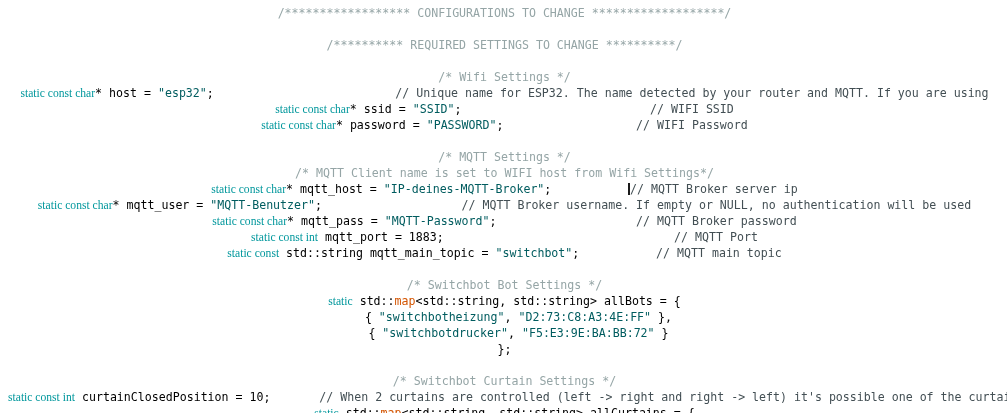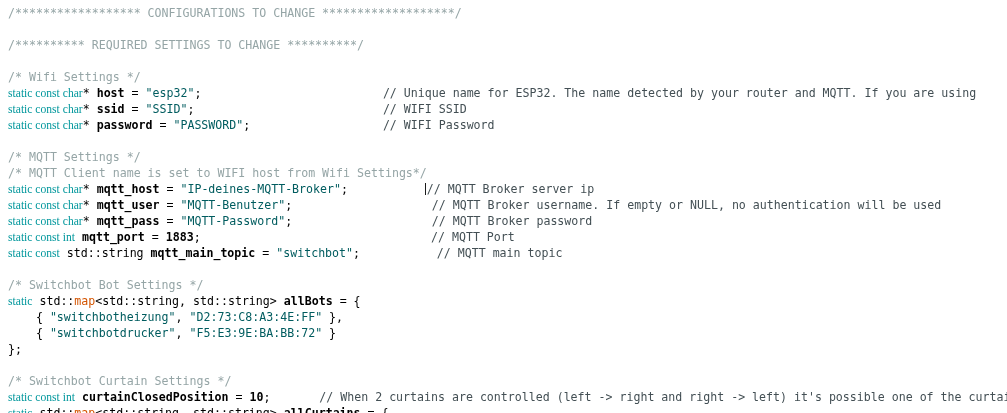--- a/index.html
+++ b/index.html
@@ -12,28 +12,29 @@
   .editor {
     position: absolute;
     left: 0; top: 0; right: 0; bottom: 0;
     padding: 5px 6px 0 8px;
     font-family: "DejaVu Sans Mono", "Liberation Mono", monospace;
     font-size: 11.6px;
     line-height: 16px;
     white-space: pre;
     color: #000000;
     cursor: text;
+    text-align: center;
   }
   .line { height: 16px; white-space: pre; }
   .cm { color: #95a5a6; }                    
   .lc { color: #434f54; }                    
   .kw { color: #00979c; font-family: Liberation Serif, serif; }                    
   .st { color: #005c5f; }                    
   .fn { color: #d35400; }                    
-  .id { color: #000000; font-weight: bold; } 
+  .id { color: #000000; font-weight: normal; } 
   .pl { color: #000000; }                    
   .cur {
     display: inline-block;
     width: 1.5px; height: 12px;
     background: #1a1a1a;
     vertical-align: -2px;
     margin-right: 0.5px;
   }
 </style>
 </head>

